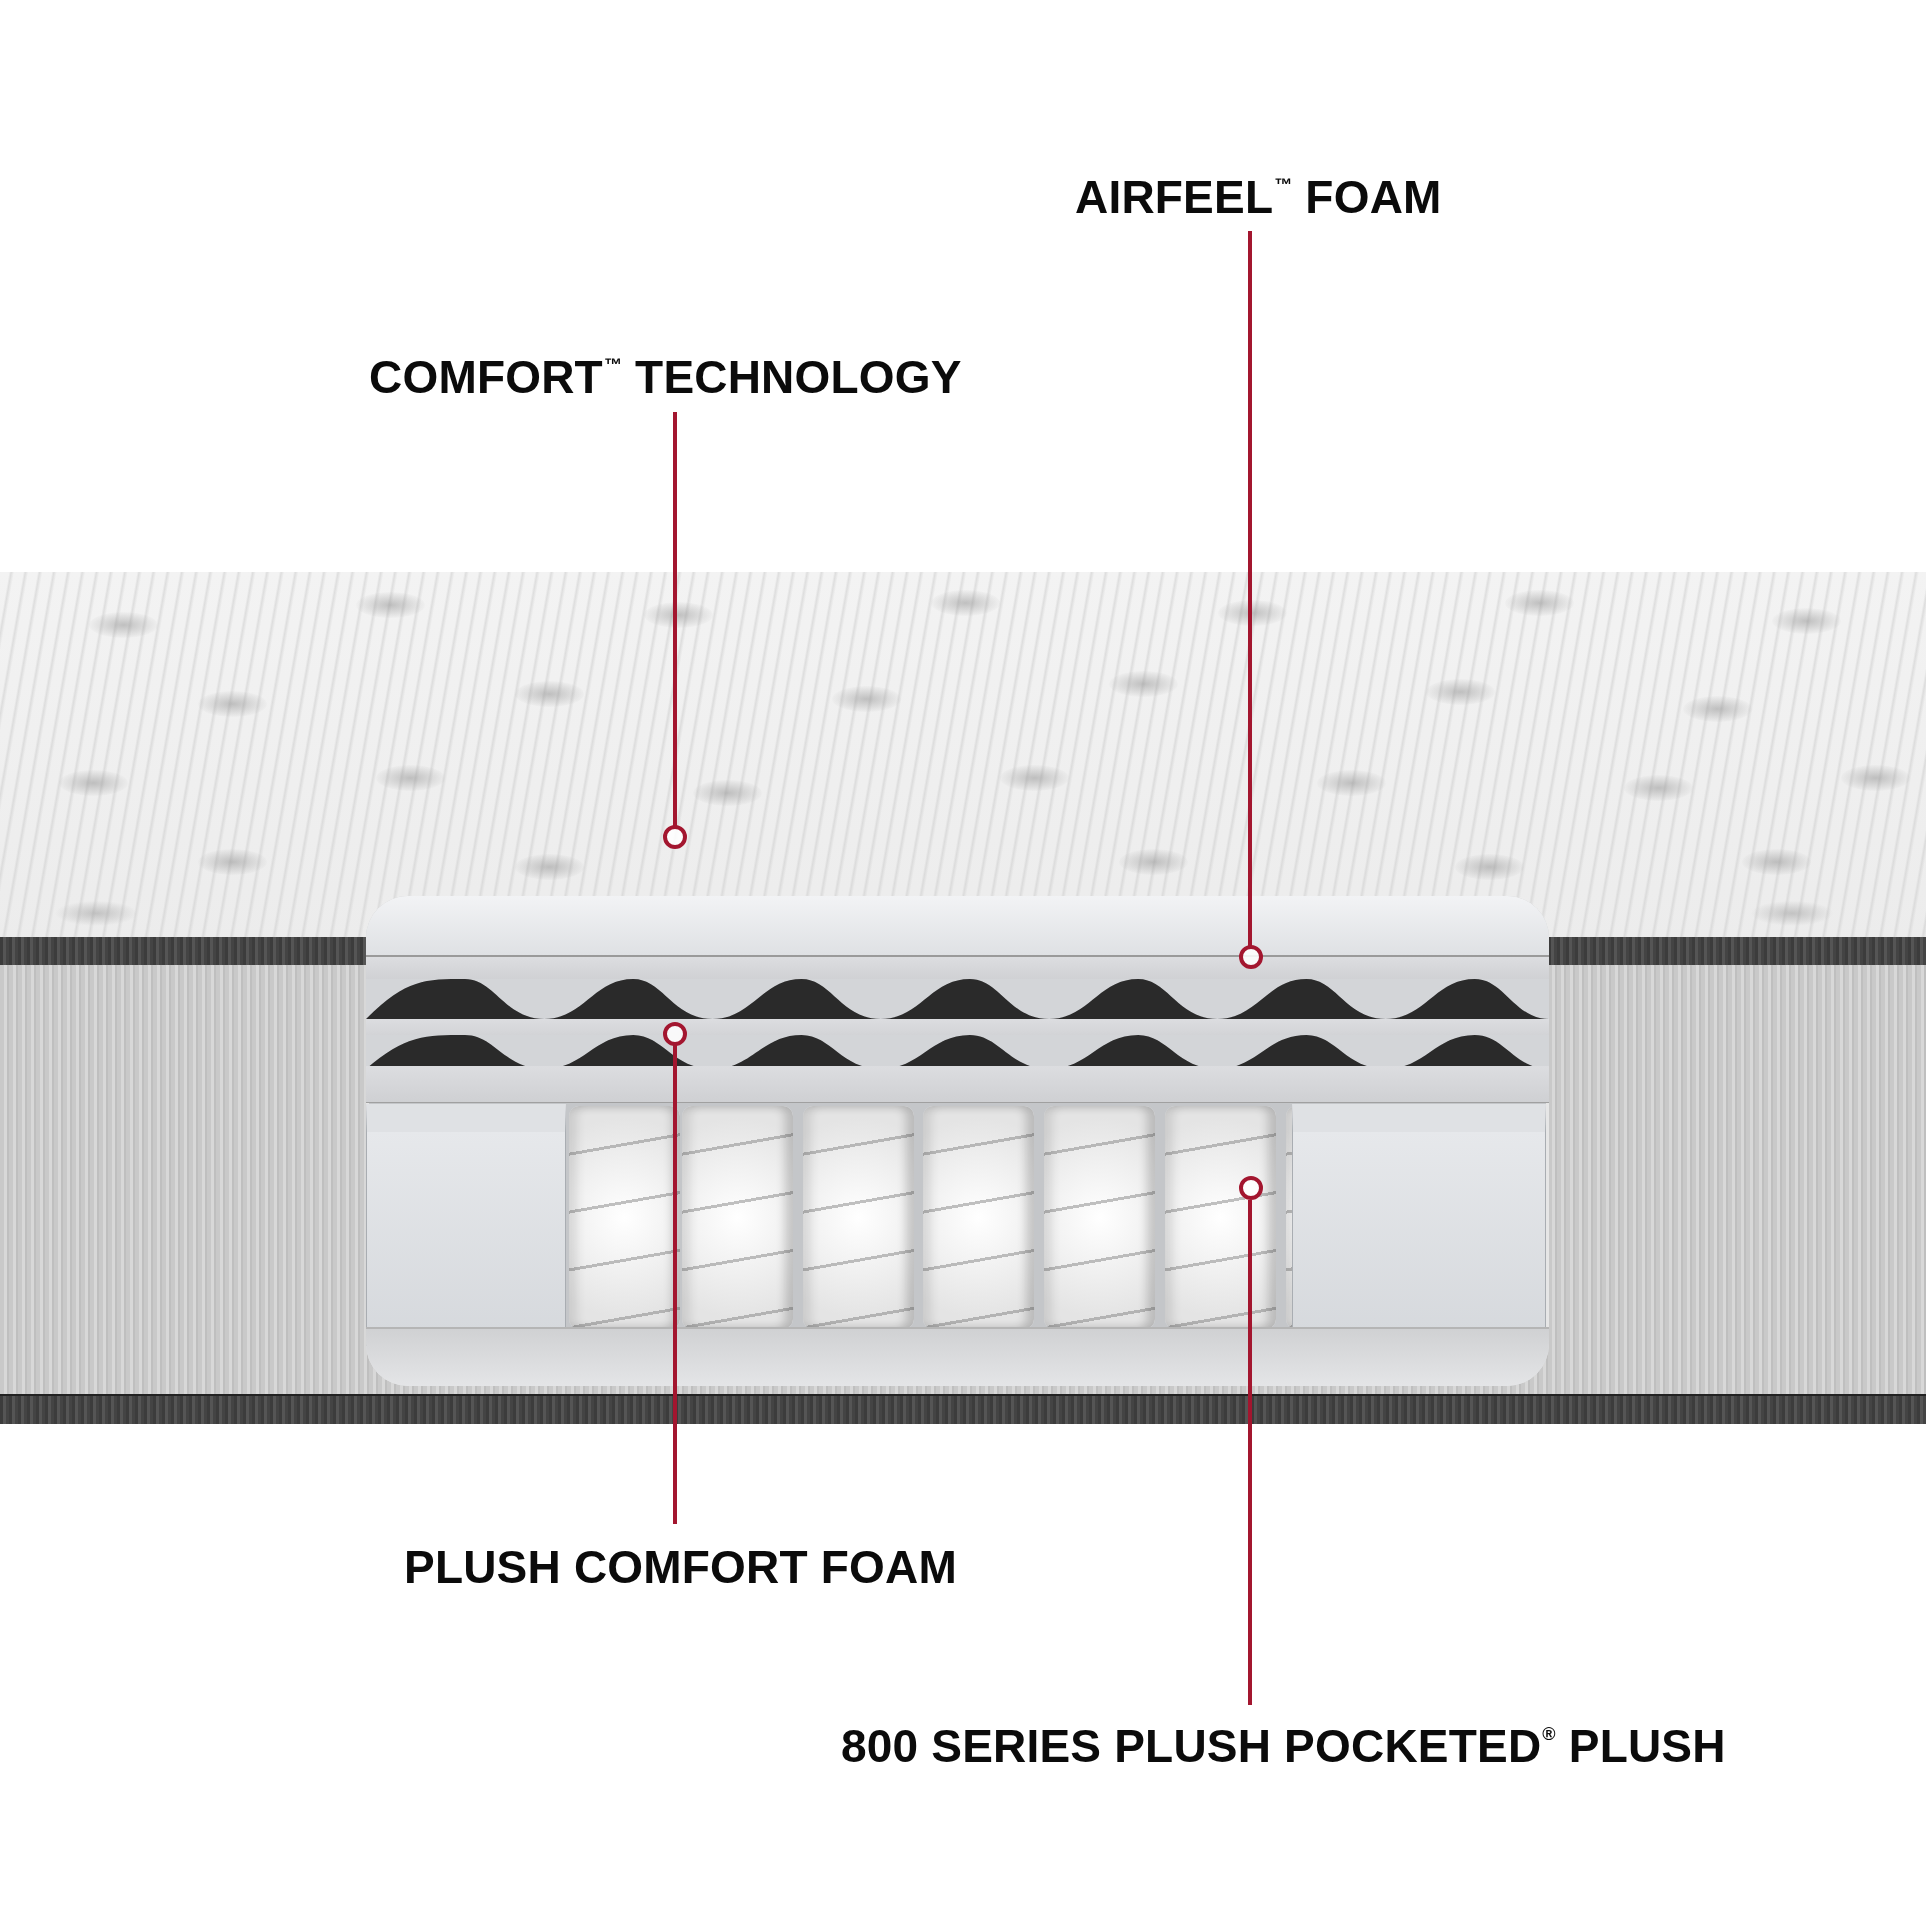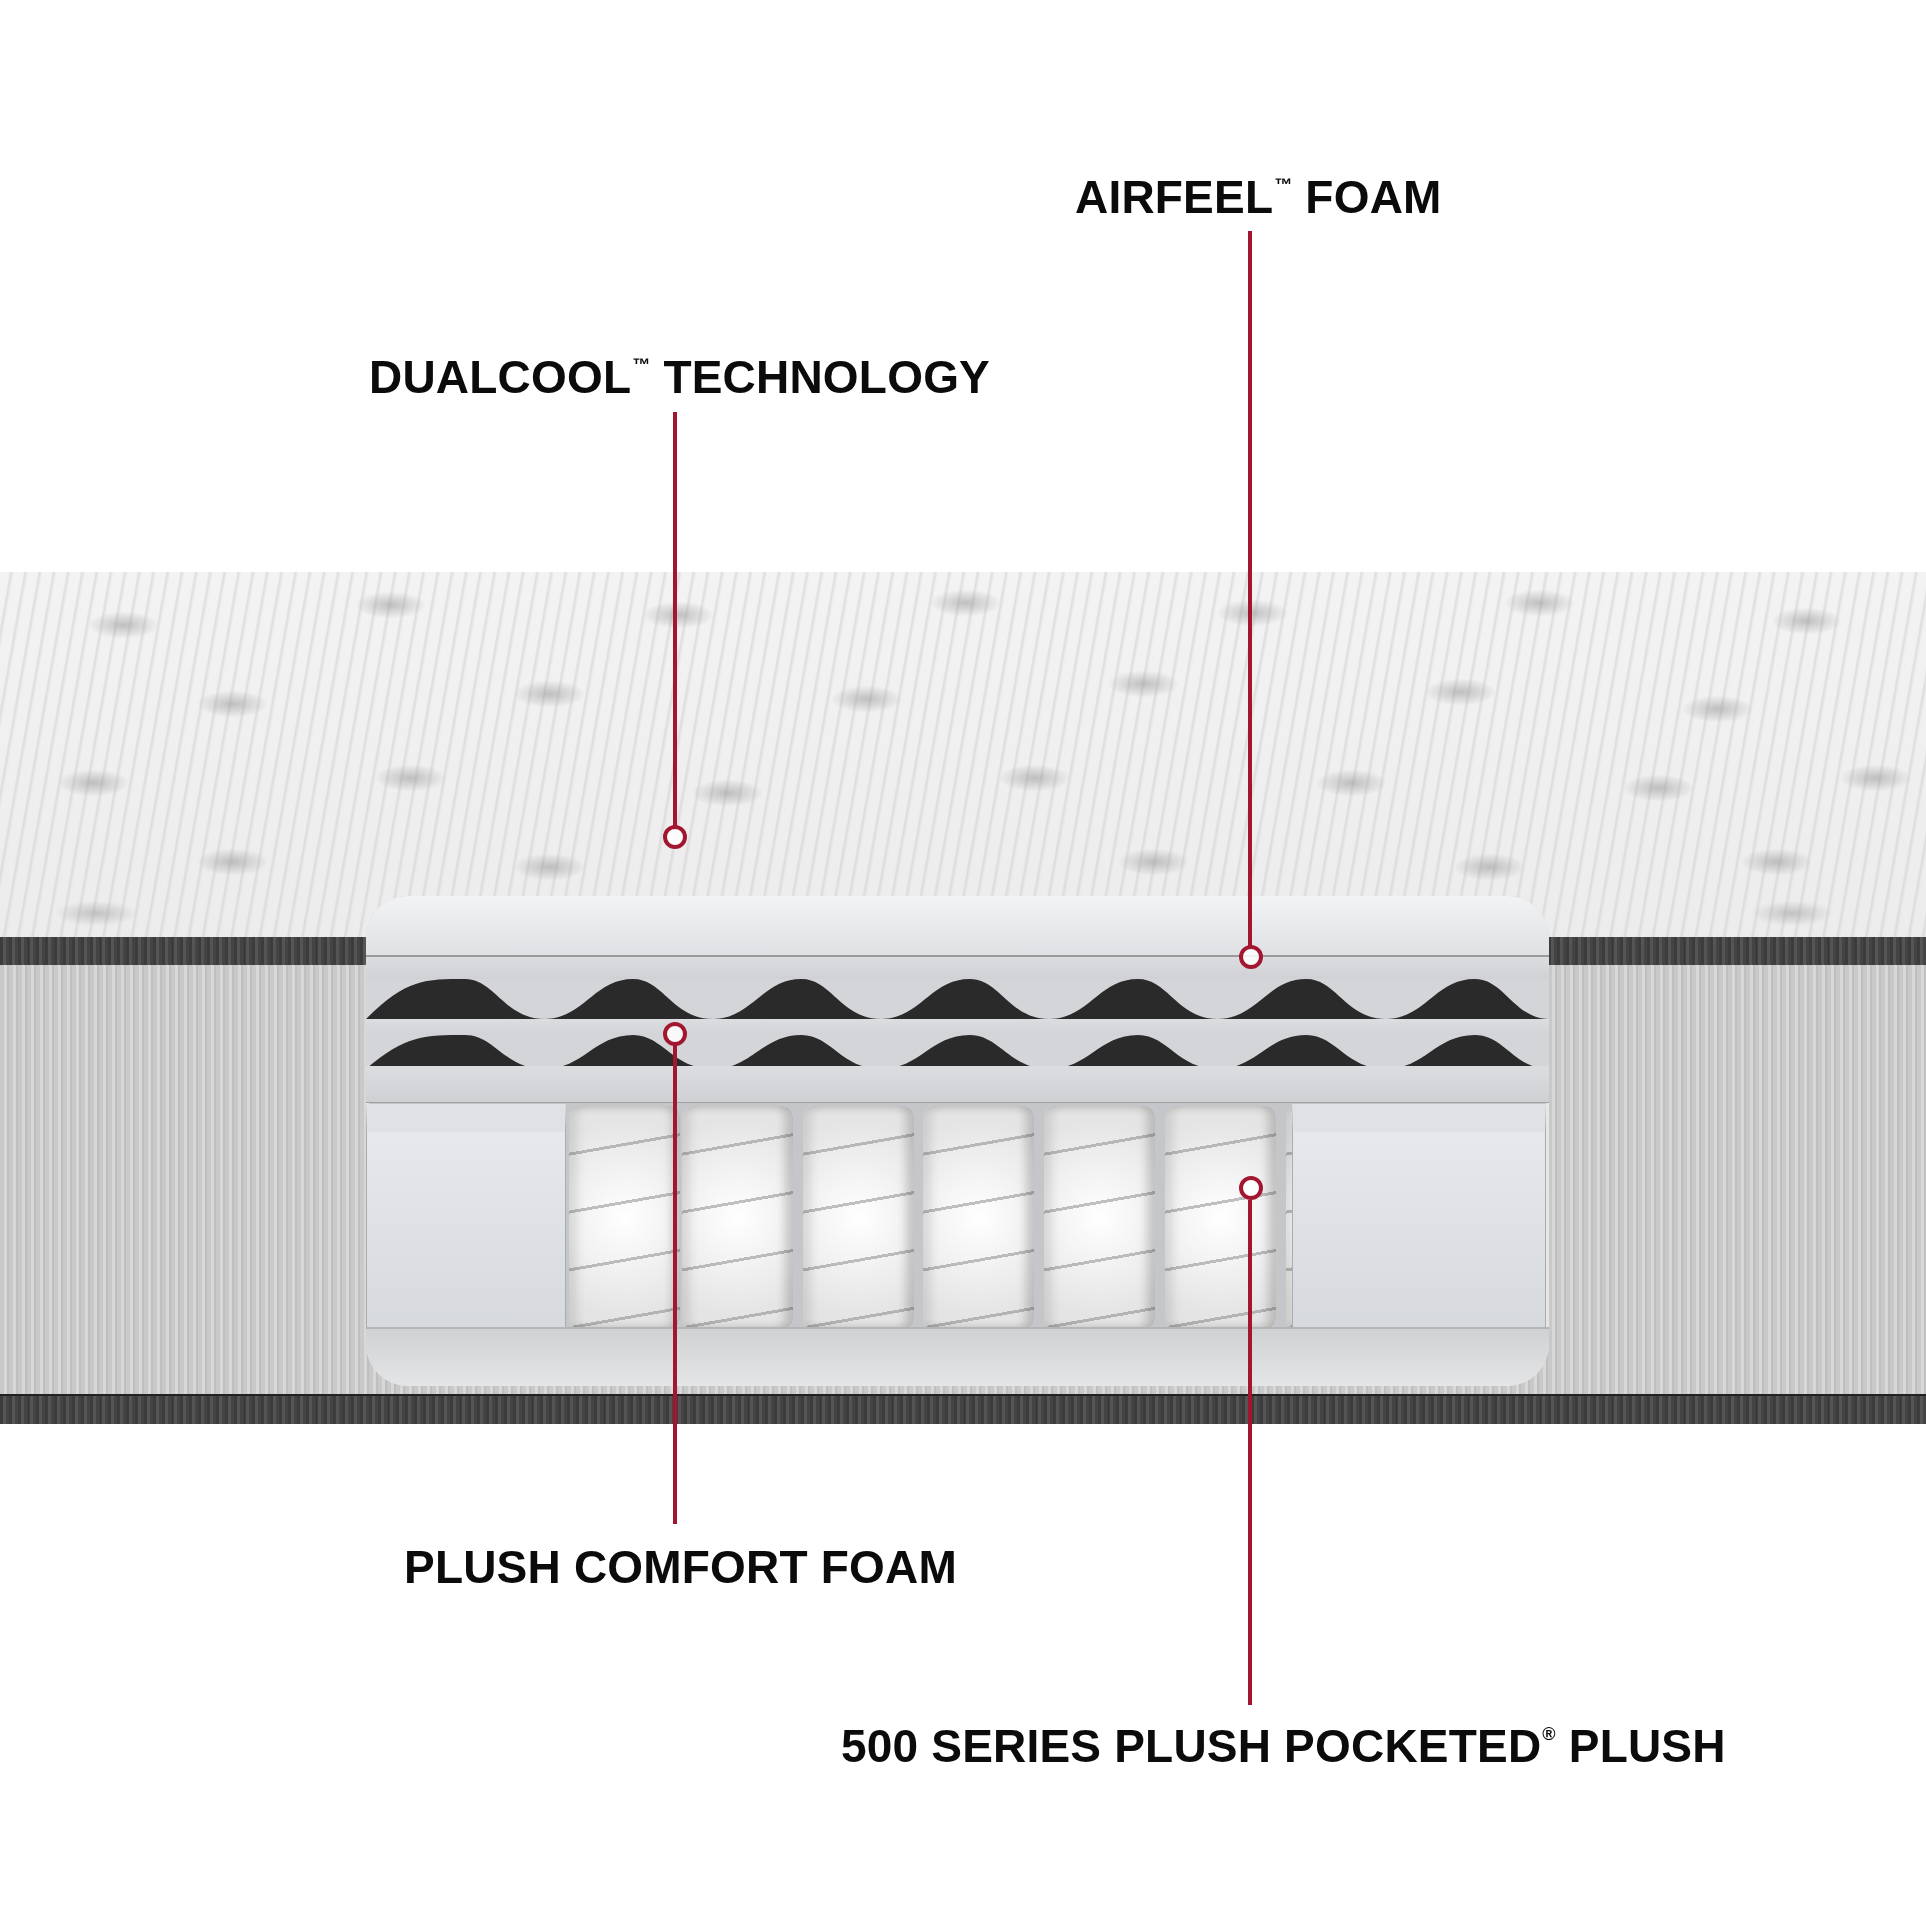--- a/index.html
+++ b/index.html
@@ -32,27 +32,27 @@
   .leader{position:absolute;width:4px;background:#a3162f;}
   .marker{position:absolute;width:16px;height:16px;border:4px solid #a3162f;border-radius:50%;background:rgba(255,255,255,.85);box-sizing:content-box;}
 </style>
 </head>
 <body>
 
 <div class="label" style="left:1075px;top:174px;text-align:center;">
   <span>AIRFEEL</span><sup>™</sup><span> FOAM</span>
 </div>
 <div class="label" style="left:369px;top:354px;">
-  <span>DUALCOOL</span><sup>™</sup><span> TECHNOLOGY</span>
+  <span>COMFORT</span><sup>™</sup><span> TECHNOLOGY</span>
 </div>
 <div class="label" style="left:404px;top:1544px;">
   <span>PLUSH COMFORT FOAM</span>
 </div>
 <div class="label" style="left:841px;top:1723px;">
-  <span>500 SERIES PLUSH POCKETED</span><sup>®</sup><span> PLUSH</span>
+  <span>800 SERIES PLUSH POCKETED</span><sup>®</sup><span> PLUSH</span>
 </div>
 
 <div class="quilt">
   <div class="tuft" style="left:89px;top:40px;"></div>
   <div class="tuft" style="left:356px;top:20px;"></div>
   <div class="tuft" style="left:644px;top:30px;"></div>
   <div class="tuft" style="left:931px;top:18px;"></div>
   <div class="tuft" style="left:1218px;top:28px;"></div>
   <div class="tuft" style="left:1505px;top:18px;"></div>
   <div class="tuft" style="left:1772px;top:36px;"></div>

